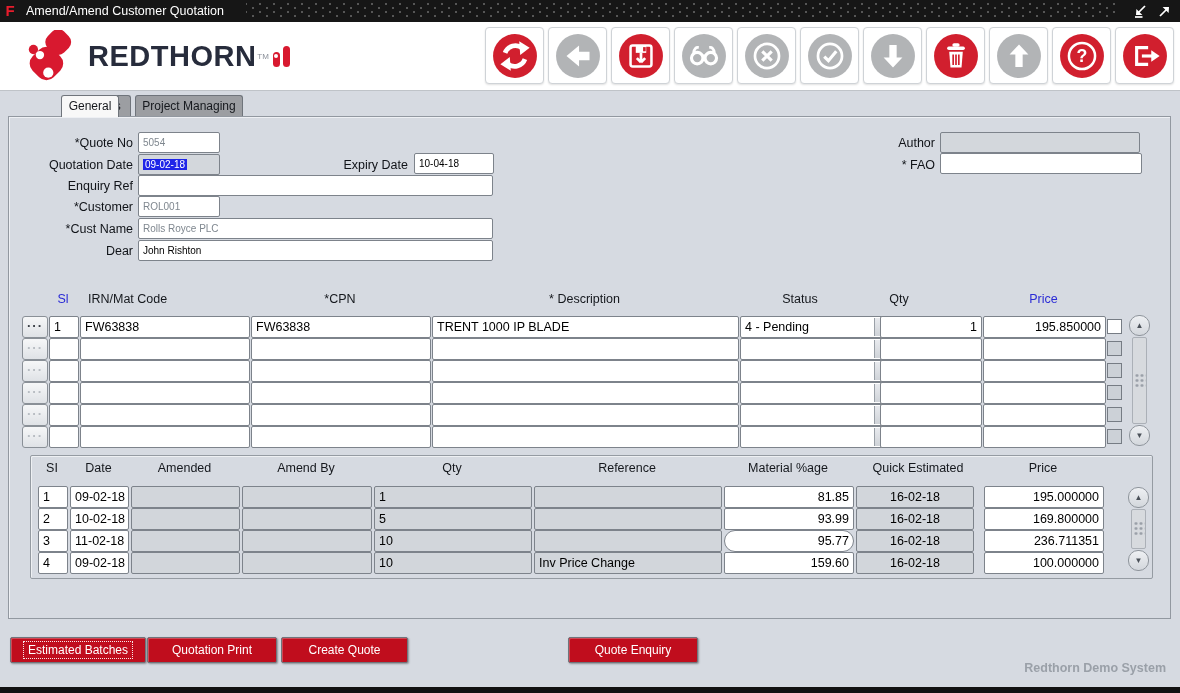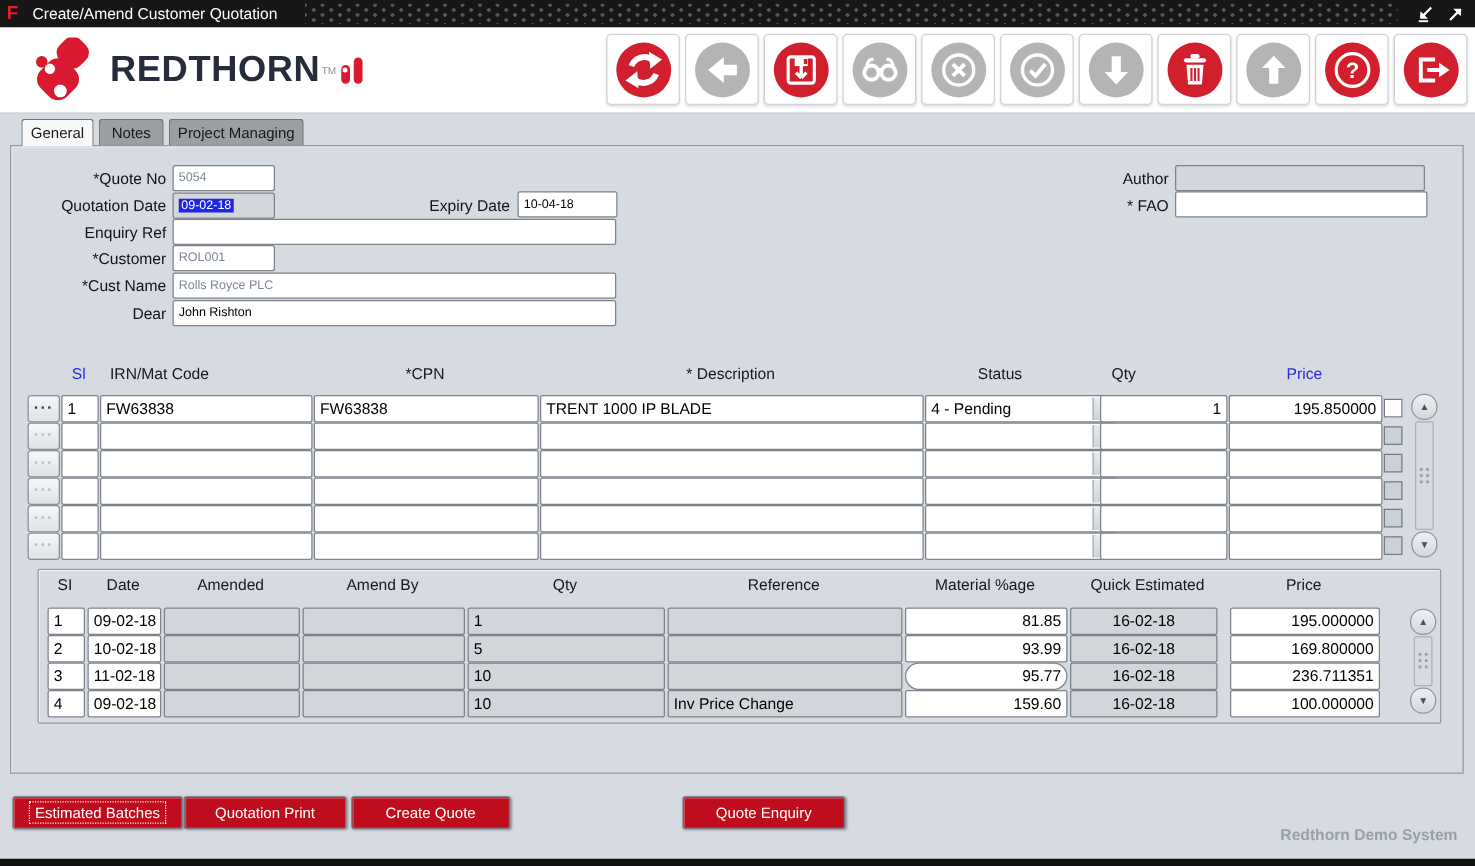--- a/index.html
+++ b/index.html
@@ -21,21 +21,21 @@
   .logo-marks{display:inline-flex;align-items:flex-end;margin-left:4px;gap:3px;}
   .mark1{width:7px;height:15px;border-radius:4px;background:#d8192f;position:relative;}
   .mark1:before{content:"";position:absolute;left:1.5px;top:2px;width:4px;height:4px;border-radius:50%;background:#fff;}
   .mark2{width:7px;height:21px;border-radius:4px;background:#d8192f;}
   .toolbar{position:absolute;right:6px;top:5px;display:flex;gap:4px;}
   .toolbar-btn{width:57px;height:55px;background:#fff;border:1px solid #cfd3d7;border-radius:4px;
     display:flex;align-items:center;justify-content:center;box-shadow:0 1px 2px rgba(0,0,0,.12);}
   
   .tab{position:absolute;top:95px;height:21px;line-height:21px;text-align:center;font-size:12px;color:#15181d;
     background:#9c9ea2;border:1px solid #6f747b;border-bottom:none;border-radius:3px 3px 0 0;box-sizing:border-box;}
-  .tab.active{background:#f8f8f8;height:22px;z-index:3;}
+  .tab.active{background:#f8f8f8;height:22px;z-index:3;margin-left:44px;}
   
   .panel{position:absolute;left:8px;top:116px;width:1163px;height:503px;background:#d6dae1;
     border:1px solid #9298a0;box-shadow:inset 1px 1px 0 #eef0f4;box-sizing:border-box;z-index:1;}
   .lbl{position:absolute;height:16px;font-size:12.5px;line-height:16px;color:#101318;text-align:right;white-space:nowrap;z-index:2;}
   .fld{position:absolute;height:19px;background:#fff;border:1px solid #7d838b;border-radius:2px;font-size:10px;
     line-height:19px;padding:0 4px;color:#000;white-space:nowrap;overflow:hidden;z-index:2;box-sizing:content-box;}
   .fld.gray{background:#d3d7dc;}
   .fld.gtx{color:#7f878f;}
   .sel{background:#1f25e8;color:#fff;padding:0 2px;}
   
@@ -69,21 +69,21 @@
   .footer-note{position:absolute;right:14px;top:661px;font-size:12.5px;font-weight:bold;color:#9aa0a8;}
   .bottom-bar{position:absolute;left:0;bottom:0;width:100%;height:6px;background:#111;}
 </style>
 </head>
 <body>
 
 <div class="window">
 
   <div class="titlebar">
     <span class="f-icon">F</span>
-    <span class="tb-title">Create/Amend Customer Quotation</span>
+    <span class="tb-title">Amend/Amend Customer Quotation</span>
     <span class="tb-pattern"></span>
     <span class="win-ctl" id="ctl0">
         <svg width="15" height="14" viewBox="0 0 15 14">
           <path d="M12 2 L5.5 8.5" stroke="#fff" stroke-width="1.7"></path>
           <polygon points="3,11 3.4,5 9.4,11" fill="#fff"></polygon>
           <path d="M2 13 H9.5" stroke="#fff" stroke-width="1.7"></path>
         </svg>
       </span>
     <span class="win-ctl" id="ctl1">
         <svg width="15" height="14" viewBox="0 0 15 14">
@@ -240,21 +240,21 @@
   <div id="footerBtns">
       <div class="red-btn" style="left: 10px; width: 136px;">
         <span class="inner">Estimated Batches</span>
       </div>
       <div class="red-btn" style="left: 147px; width: 130px;">
         <span>Quotation Print</span>
       </div>
       <div class="red-btn" style="left: 281px; width: 127px;">
         <span>Create Quote</span>
       </div>
-      <div class="red-btn" style="left: 546px; width: 130px;">
+      <div class="red-btn" style="left: 568px; width: 130px;">
         <span>Quote Enquiry</span>
       </div>
     </div>
   <div class="footer-note">Redthorn Demo System</div>
   <div class="bottom-bar"></div>
 <div class="ghead blue" style="left: 49px; top: 292px; width: 28px;">Sl</div>
     <div class="ghead left" style="left: 88px; top: 292px; width: 160px;">IRN/Mat Code</div>
     <div class="ghead" style="left: 251px; top: 292px; width: 178px;">*CPN</div>
     <div class="ghead" style="left: 432px; top: 292px; width: 305px;">* Description</div>
     <div class="ghead" style="left: 740px; top: 292px; width: 120px;">Status</div>

